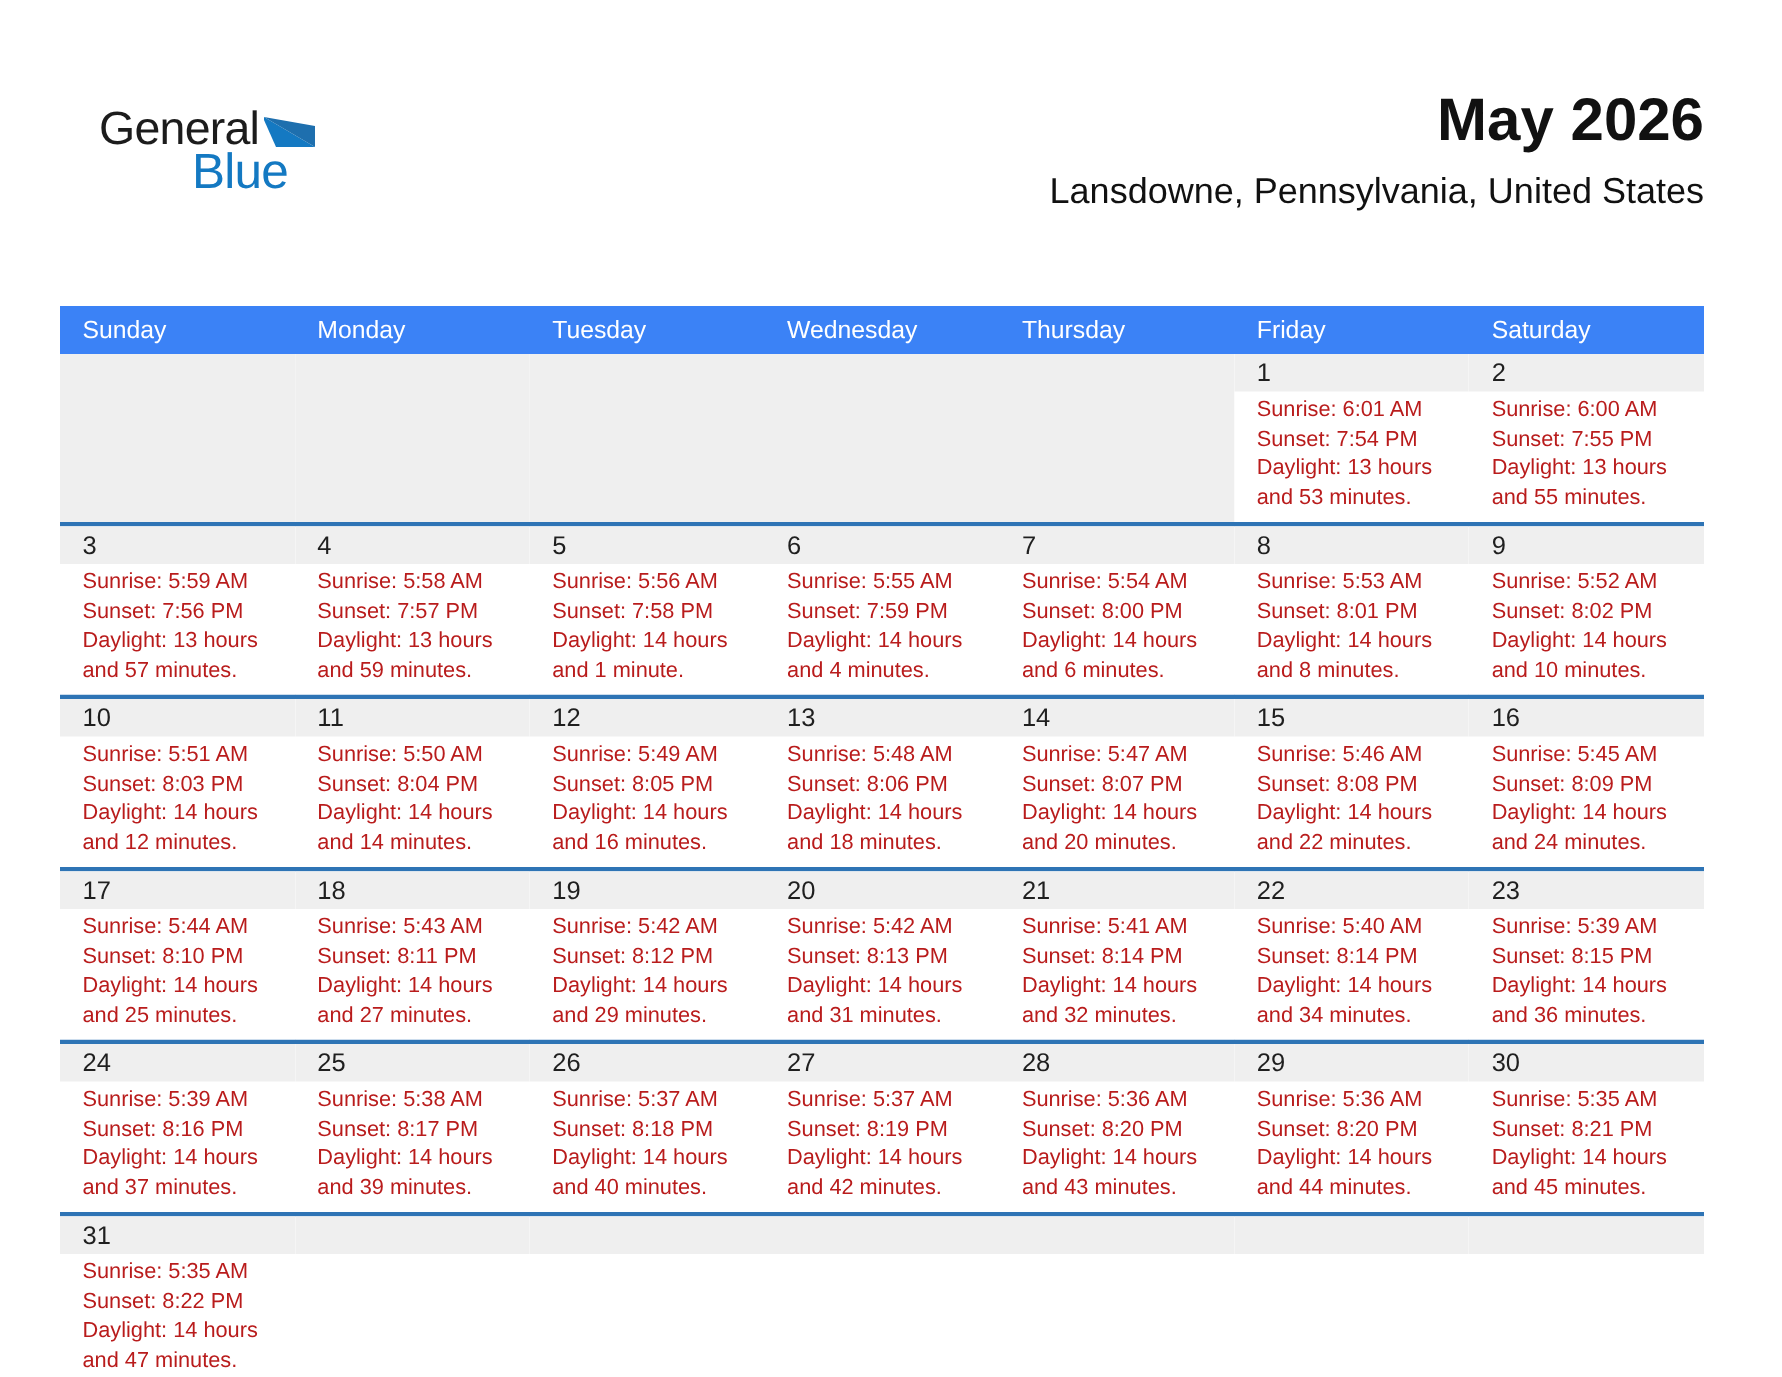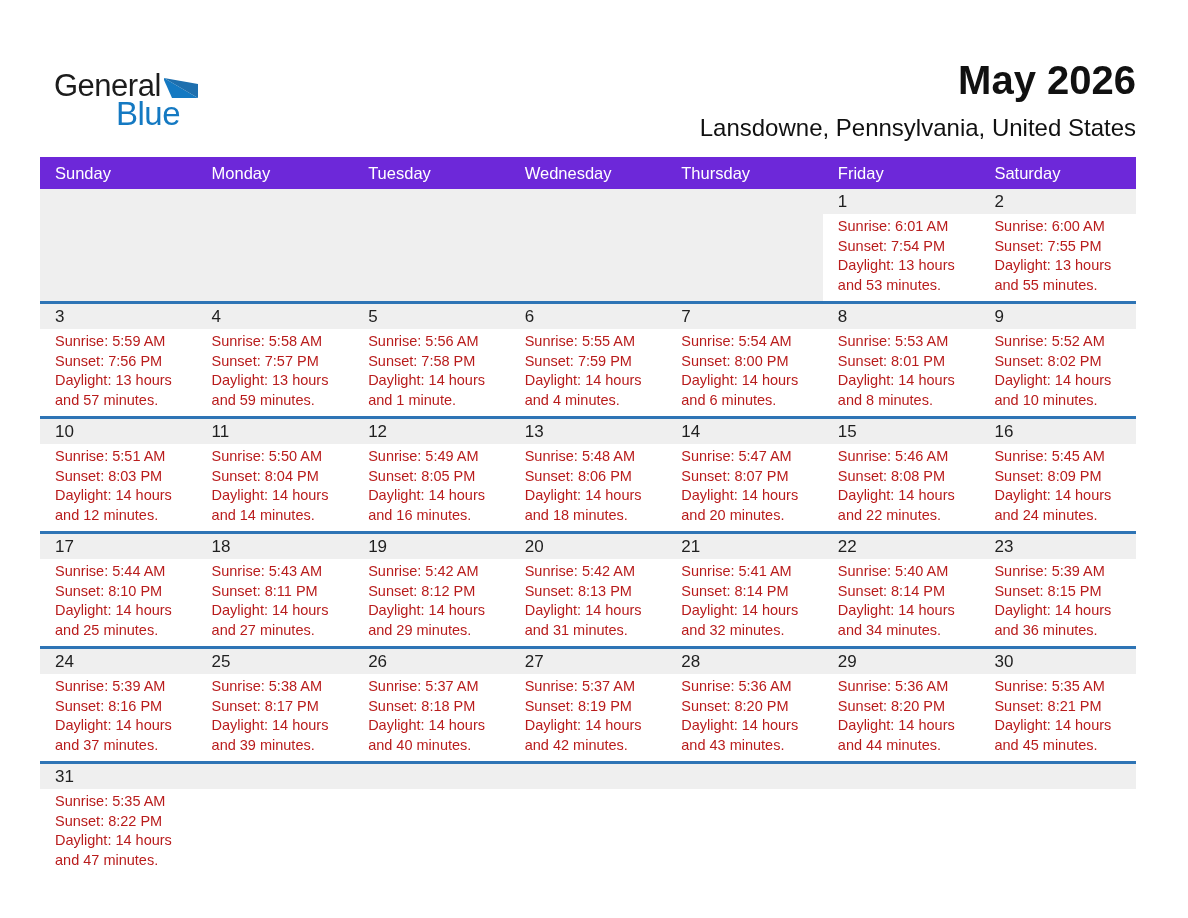--- a/index.html
+++ b/index.html
@@ -6,33 +6,33 @@
   body { background:#fff; }
   .page {
     position:relative;
     width:1188px; height:918px;
     background:#ffffff;
     font-family:"Liberation Sans", sans-serif;
     overflow:hidden;
   }
   
   .topbar { position:absolute; top:0; left:40px; width:1096px; height:157px; }
-  .logo { position:absolute; left:14px; top:70px; line-height:1; }
+  .logo { position:absolute; left:26px; top:70px; line-height:1; }
   .logo-row1 { display:flex; align-items:flex-start; }
   .logo-general { font-size:31px; font-weight:500; color:#1c1c1c; letter-spacing:-0.5px; }
   .logo-tri { margin-left:3px; margin-top:8px; }
   .logo-blue { font-size:33px; font-weight:500; color:#1479C2; letter-spacing:-0.5px; margin-left:62px; margin-top:-4px; }
   .title { position:absolute; right:0; top:58px; font-size:40px; color:#111; text-align:right;font-weight:bold; }
   .subtitle { position:absolute; right:0; top:114px; font-size:24px; color:#111; text-align:right; }
   
   .calendar { position:absolute; top:157px; left:40px; width:1096px; }
   .weekdays {
     display:grid; grid-template-columns:repeat(7,1fr);
-    background:#6d28d9; color:#ffffff; height:32px; align-items:center;
-    font-size:16.5px; font-weight:400;
+    background:#3b82f6; color:#ffffff; height:32px; align-items:center;
+    font-size:16.5px; font-weight:400;margin-top:47px;
   }
   .weekdays > div { padding-left:15px; }
   .week {
     display:grid; grid-template-columns:repeat(7,1fr);
     border-top:3px solid #2E74B5;
     min-height:106px; background:#ffffff;
   }
   .week.first { border-top:none; }
   .week.last { min-height:120px; }
   .cell { background:#ffffff; }

